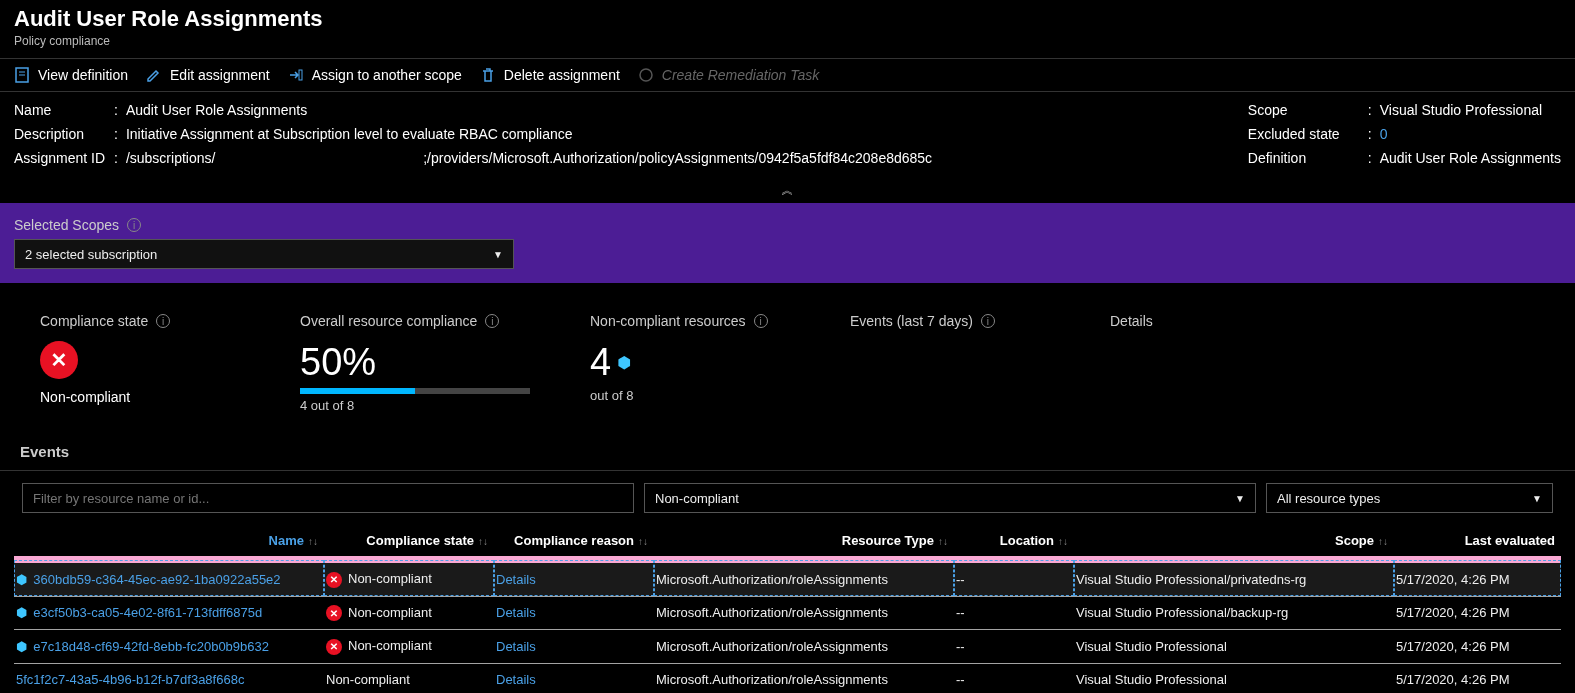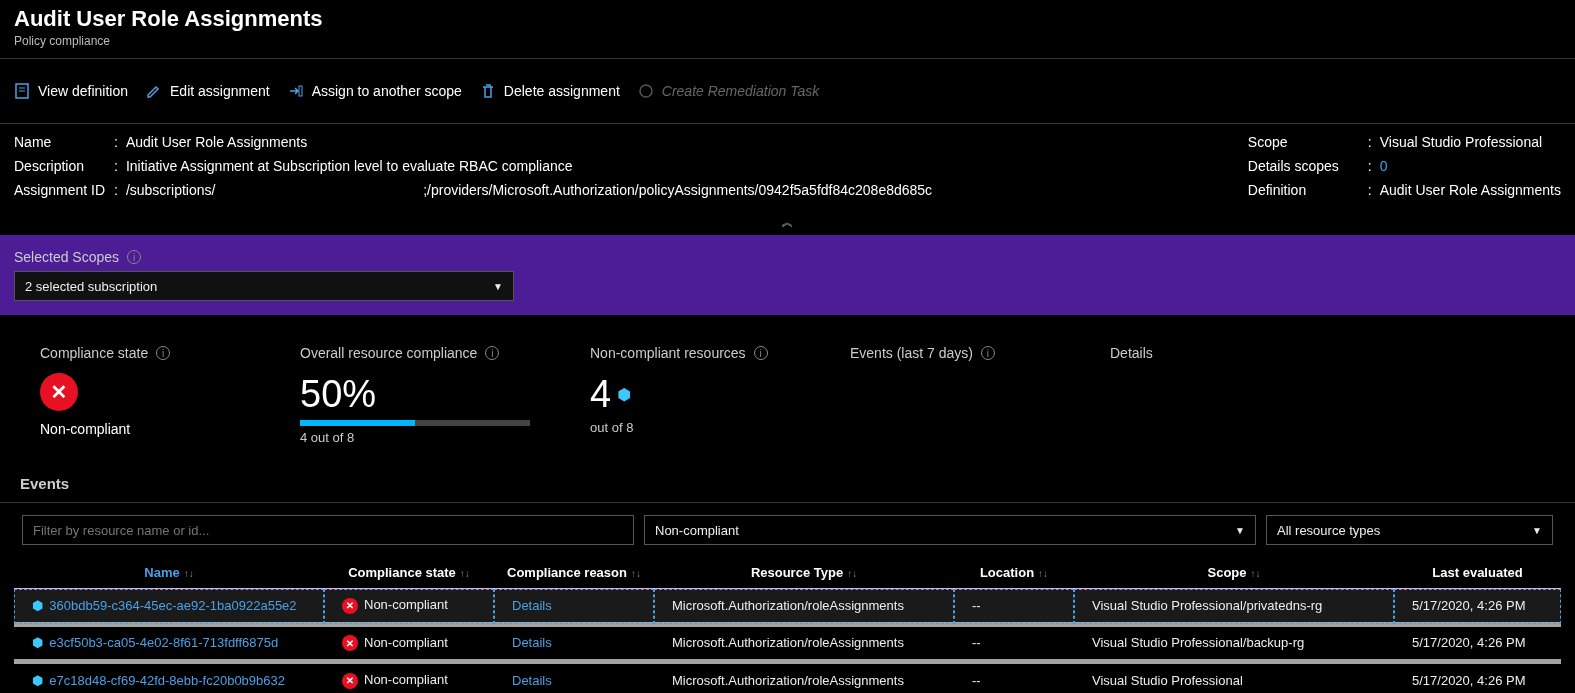--- a/index.html
+++ b/index.html
@@ -8,21 +8,21 @@
     color: #fff;
     font-family: "Segoe UI", Arial, sans-serif;
     font-size: 13px;
     width: 1575px;
   }
   .header { padding: 6px 14px 4px; }
   .title { font-size: 22px; font-weight: 600; }
   .subtitle { font-size: 12px; color: #bbb; margin-top: 2px; }
   .toolbar {
     display: flex; align-items: center; gap: 18px;
-    padding: 24px 14px; border-top: 1px solid #333; border-bottom: 1px solid #333;
+    padding: 8px 14px; border-top: 1px solid #333; border-bottom: 1px solid #333;
     margin-top: 6px;
   }
   .toolbar-btn { display: flex; align-items: center; gap: 8px; cursor: pointer; color: #fff; font-size: 14px; }
   .toolbar-btn.disabled { color: #666; font-style: italic; }
   .icon-box { width: 16px; height: 16px; display: inline-flex; align-items: center; justify-content: center; }
   .props-row {
     display: flex; justify-content: space-between; padding: 10px 14px 6px;
   }
   .props-left { flex: 1; }
   .props-right { margin-left: 40px; }
@@ -59,25 +59,25 @@
   .details-kv span.v { color:#fff; font-weight:600;}
 
   .tabs { display:flex; gap:24px; padding: 0 20px; border-bottom:1px solid #333;}
   .tab { padding:10px 0; font-size:15px; cursor:pointer; color:#ccc;font-weight:bold;}
   .tab.active { color:#fff; font-weight:600; border-bottom:3px solid #2899f5;}
   .filters-row { display:flex; gap:10px; padding:12px 22px;}
   .filter-input { flex:0 0 612px; height:30px; background:#000; border:1px solid #555; color:#888; padding:0 10px; font-size:13px;}
   .filter-dd { flex:0 0 612px; height:30px; background:#000; border:1px solid #555; color:#eee; padding:0 10px; display:flex; align-items:center; justify-content:space-between; cursor:pointer;}
   .filter-dd.small { flex:1; }
   table { width: calc(100% - 28px); margin: 0 14px; border-collapse: collapse; }
-  th { text-align:center; font-size:13px; font-weight:600; color:#fff; padding:8px 6px; border-bottom:1px solid #f9a8d4;}
+  th { text-align:right; font-size:13px; font-weight:600; color:#fff; padding:8px 6px; border-bottom:7px solid #f9a8d4;}
   th.sort { cursor:pointer; }
   th .arrows { color:#888; font-size:10px; margin-left:4px;}
   th.name-col { color:#4aa0e6; }
-  td { padding:8px 18px; font-size:13px; border-bottom:5px solid #a3a3a3; color:#eee;}
+  td { padding:8px 2px; font-size:13px; border-bottom:1px solid #a3a3a3; color:#eee;}
   td.link { color:#4aa0e6; cursor:pointer;}
   .row-icon { color:#3ec6ff; margin-right:6px;}
   .nc-icon { display:inline-flex; width:16px; height:16px; background:#e81123; border-radius:50%; align-items:center; justify-content:center; color:#fff; font-size:10px; font-weight:bold; margin-right:6px;}
   tr.selected td { outline: 1px dashed #4aa0e6; outline-offset:-1px; background:#1a1a1a;}
   .chev { font-size:10px; }
 </style>
 </head>
 <body>
 
 <div class="header">
@@ -153,21 +153,21 @@
       </div>
     </div>
   </div>
   <div class="props-right">
     <div class="prop">
       <div class="prop-label-r">Scope</div>
       <div class="colon">:</div>
       <div class="prop-val">Visual Studio Professional</div>
     </div>
     <div class="prop">
-      <div class="prop-label-r">Details scopes</div>
+      <div class="prop-label-r">Excluded state</div>
       <div class="colon">:</div>
       <div class="prop-link">0</div>
     </div>
     <div class="prop">
       <div class="prop-label-r">Definition</div>
       <div class="colon">:</div>
       <div class="prop-val">Audit User Role Assignments</div>
     </div>
   </div>
 </div>

